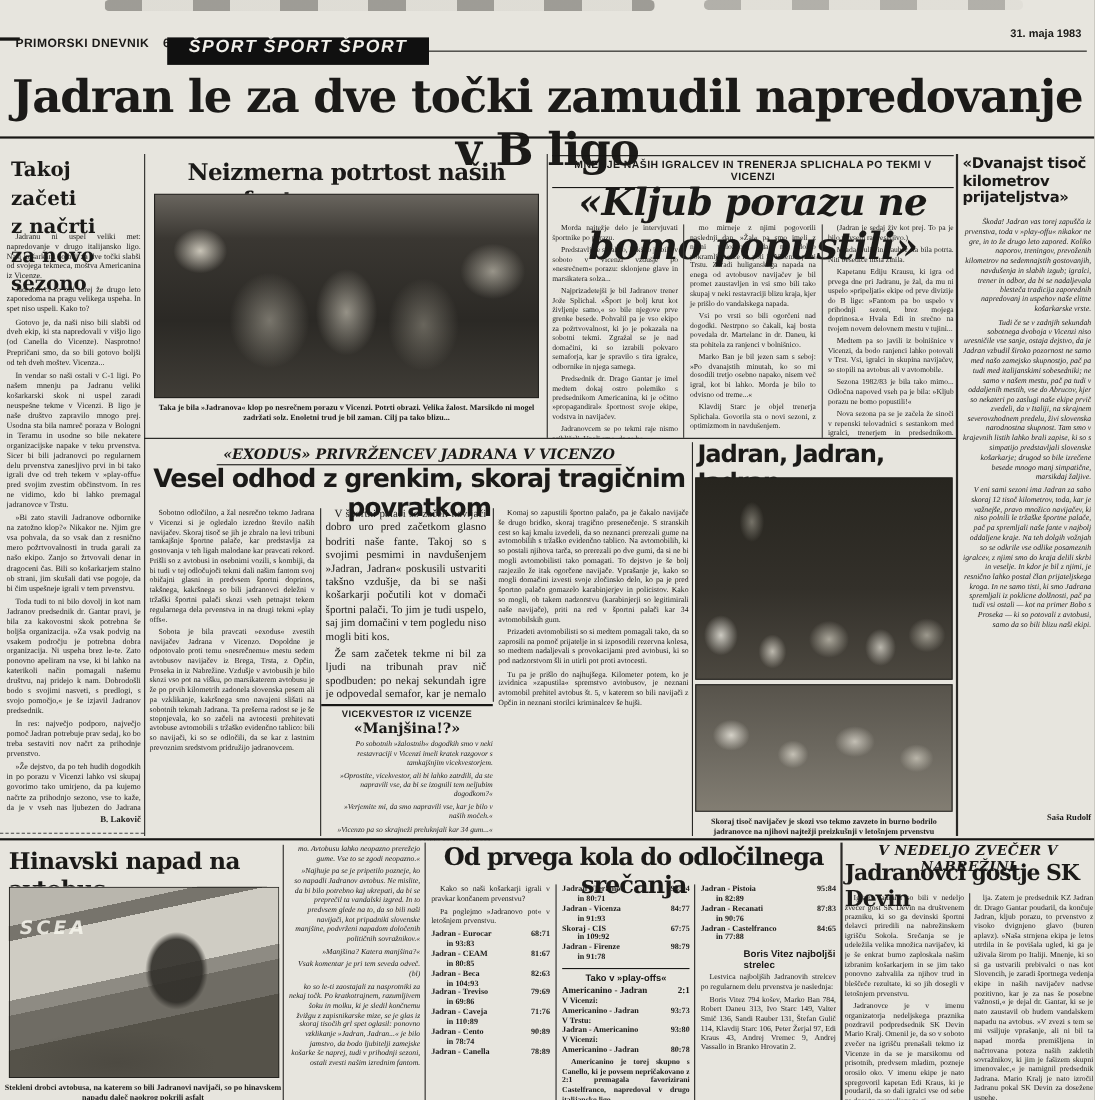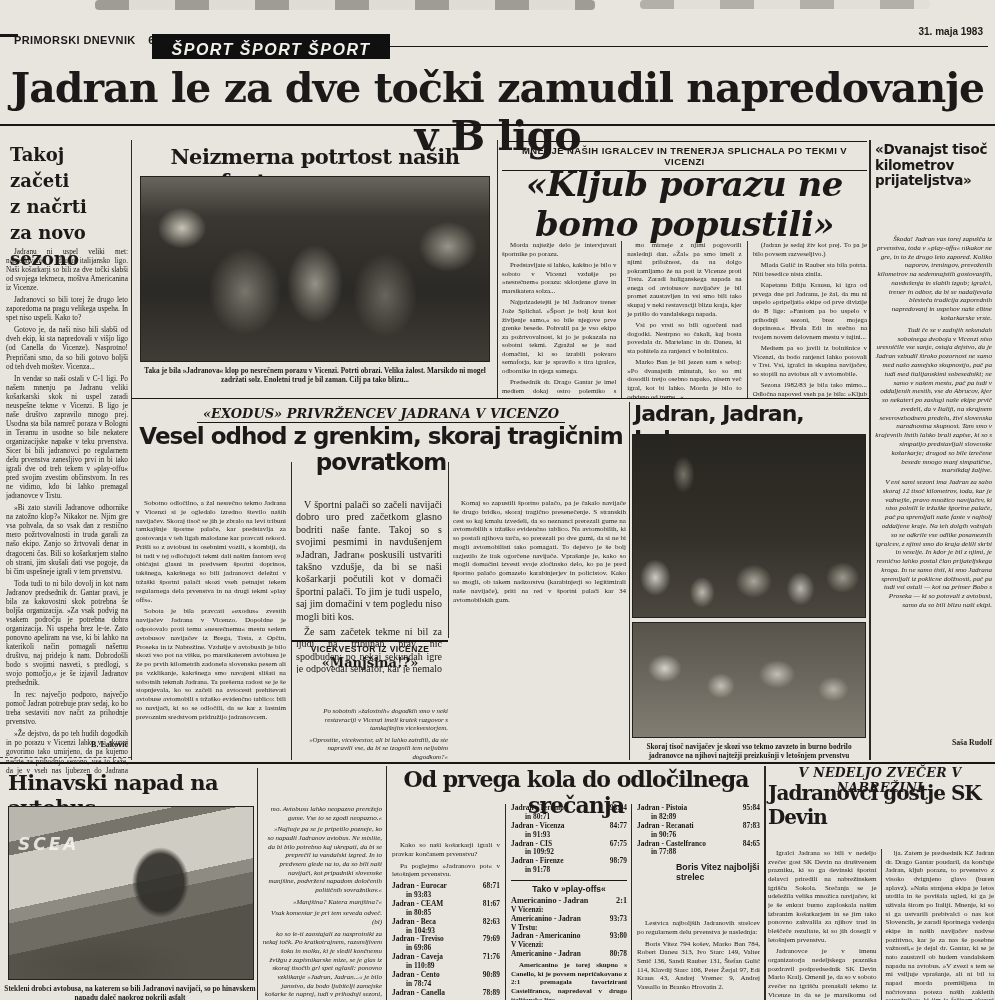--- a/index.html
+++ b/index.html
@@ -7,21 +7,21 @@
         font-family:"Liberation Serif",serif;color:#1b1a18;}
   .abs{position:absolute;}
   .rule-h{position:absolute;background:#181715;height:2px;}
   .rule-h.thin{height:1px;}
   .rule-h.dashed{height:0;border-top:1px dashed #444;background:none;}
   .rule-v{position:absolute;background:#2a2926;width:1px;}
   .h-serif{font-family:"DejaVu Serif",serif;font-weight:700;}
   .h-sans{font-family:"DejaVu Sans",sans-serif;font-weight:700;}
   .kicker-sans{font-family:"Liberation Sans",sans-serif;font-weight:700;}
   .preline{white-space:pre-line;}
-  .body-text{text-align:justify;line-height:1.24;margin-top:37px;}
+  .body-text{text-align:justify;line-height:1.24;}
   .body-text p{margin:0 0 3px;text-indent:8px;}
   .italic{font-style:italic;text-align:right;}
   .center{text-align:center;}
   .byline{font-weight:700;text-align:right;}
   .caption{font-weight:700;font-size:7.3px;line-height:1.3;text-align:center;}
   .photo{position:absolute;box-shadow:inset 0 0 0 1px #23221f;}
   .photo-bench{background:
     radial-gradient(ellipse 36px 30px at 12% 28%, rgba(226,221,207,.85), transparent 68%),
     radial-gradient(ellipse 52px 62px at 30% 62%, rgba(198,193,178,.5), transparent 70%),
     radial-gradient(ellipse 40px 56px at 50% 58%, rgba(214,209,194,.62), transparent 70%),
@@ -64,21 +64,21 @@
   <div class="smudge" style="left:95px;top:0;width:500px;height:10px;"></div>
   <div class="smudge" style="left:640px;top:0;width:290px;height:9px;opacity:.4;"></div>
 
   <div class="abs kicker-sans" style="left:14px;top:34px;font-size:11px;letter-spacing:.4px;">
     <span>PRIMORSKI DNEVNIK</span>
     <span style="margin-left:9px;">6</span>
   </div>
   <div class="abs kicker-sans" style="right:12px;top:26px;font-size:10px;">31. maja 1983</div>
   <div class="abs" style="left:0;top:34px;width:18px;height:3px;background:#181715;"></div>
   <div class="rule-h thin" style="left:388px;top:46px;width:600px;"></div>
-  <div class="abs" style="left:152px;top:34px;width:238px;height:25px;background:#101010;display:flex;align-items:flex-end;justify-content:center;">
+  <div class="abs" style="left:152px;top:34px;width:238px;height:25px;background:#101010;display:flex;align-items:flex-start;justify-content:center;">
     <span class="kicker-sans" style="color:#f2f0ea;font-style:italic;font-size:16px;letter-spacing:1.5px;">ŠPORT ŠPORT ŠPORT</span>
   </div>
 
   <div class="abs h-serif center" style="left:0;top:64px;width:995px;font-size:41px;letter-spacing:-1px;">Jadran le za dve točki zamudil napredovanje v B ligo</div>
   <div class="rule-h" style="left:0;top:124px;width:995px;"></div>
 
   <div class="rule-v" style="left:131px;top:140px;height:620px;"></div>
   <div class="rule-v" style="left:497px;top:140px;height:258px;"></div>
   <div class="rule-v" style="left:869px;top:140px;height:620px;width:2px;"></div>
   <div class="rule-h thin" style="left:131px;top:398px;width:738px;"></div>
@@ -148,20 +148,22 @@
       <p>Sobota je bila pravcati »exodus« zvestih navijačev Jadrana v Vicenzo. Dopoldne je odpotovalo proti temu »nesrečnemu« mestu sedem avtobusov navijačev iz Brega, Trsta, z Opčin, Proseka in iz Nabrežine. Vzdušje v avtobusih je bilo skozi vso pot na višku, po marsikaterem avtobusu je že po prvih kilometrih zadonela slovenska pesem ali pa vzklikanje, kakršnega smo navajeni slišati na sobotnih tekmah Jadrana. Ta prešerna radost se je še stopnjevala, ko so začeli na avtocesti prehitevati avtobuse avtomobili s tržaško evidenčno tablico: bili so navijači, ki so se odločili, da se kar z lastnim prevoznim sredstvom pridružijo jadranovcem.</p>
     </div>
   <div class="rule-v" style="left:291px;top:462px;height:298px;"></div>
   <div class="abs body-text" style="left:296px;top:462px;width:146px;height:174px;font-size:10px;overflow:hidden;">
       <p>V športni palači so začeli navijači dobro uro pred začetkom glasno bodriti naše fante. Takoj so s svojimi pesmimi in navdušenjem »Jadran, Jadran« poskusili ustvariti takšno vzdušje, da bi se naši košarkarji počutili kot v domači športni palači. To jim je tudi uspelo, saj jim domačini v tem pogledu niso mogli biti kos.</p>
       <p>Že sam začetek tekme ni bil za ljudi na tribunah prav nič spodbuden: po nekaj sekundah igre je odpovedal semafor, kar je nemalo razočaralo gledalce. Naši so kar naprej glasno bodrili »plave«, tudi</p>
     </div>
   <div class="rule-v" style="left:448px;top:462px;height:176px;"></div>
   <div class="abs body-text" style="left:453px;top:462px;width:173px;height:296px;font-size:7.1px;overflow:hidden;">
       <p>Komaj so zapustili športno palačo, pa je čakalo navijače še drugo bridko, skoraj tragično presenečenje. S stranskih cest so kaj kmalu izvedeli, da so neznanci prerezali gume na avtomobilih s tržaško evidenčno tablico. Na avtomobilih, ki so postali njihova tarča, so prerezali po dve gumi, da si ne bi mogli avtomobilisti tako pomagati. To dejstvo je še bolj razjezilo že itak ogorčene navijače. Vprašanje je, kako so mogli domačini izvesti svoje zločinsko delo, ko pa je pred športno palačo gomazelo karabinjerjev in policistov. Kako so mogli, ob takem nadzorstvu (karabinjerji so legitimirali naše navijače), priti na red v športni palači kar 34 avtomobilskih gum.</p>
+      <p>Prizadeti avtomobilisti so si medtem pomagali tako, da so zaprosili na pomoč prijatelje in si izposodili rezervna kolesa, so medtem nadaljevali s provokacijami pred avtobusi, ki so pod nadzorstvom šli in utirli pot proti avtocesti.</p>
+      <p>Tu pa je prišlo do najhujšega. Kilometer potem, ko je izvidnica »zapustila« spremstvo avtobusov, je neznani avtomobil prehitel avtobus št. 5, v katerem so bili navijači z Opčin in neznani storilci kriminalcev še hujši.</p>
     </div>
 
   <div class="abs" style="left:292px;top:640px;width:156px;height:120px;border-top:2px solid #181715;padding-top:2px;overflow:hidden;">
     <div class="kicker-sans center" style="font-size:8.5px;letter-spacing:.4px;">VICEKVESTOR IZ VICENZE</div>
     <div class="h-serif center" style="font-size:13px;margin:1px 0 3px;">«Manjšina!?»</div>
     <div class="body-text italic" style="font-size:6.9px;">
         <p>Po sobotnih »žalostnih« dogodkih smo v neki restavraciji v Vicenzi imeli kratek razgovor s tamkajšnjim vicekvestorjem.</p>
         <p>»Oprostite, vicekvestor, ali bi lahko zatrdili, da ste napravili vse, da bi se izognili tem neljubim dogodkom?«</p>
         <p>»Verjemite mi, da smo napravili vse, kar je bilo v naših močeh.«</p>
         <p>»Vicenzo pa so skrajneži preluknjali kar 34 gum...«</p>
@@ -243,21 +245,21 @@
           <span>Jadran - Teramo</span>
           <span>93:94</span>
         </div>
         <div class="m-sub">in 80:71</div>
         <div class="m-row">
           <span>Jadran - Vicenza</span>
           <span>84:77</span>
         </div>
         <div class="m-sub">in 91:93</div>
         <div class="m-row">
-          <span>Jadran - CIS</span>
+          <span>Skoraj - CIS</span>
           <span>67:75</span>
         </div>
         <div class="m-sub">in 109:92</div>
         <div class="m-row">
           <span>Jadran - Firenze</span>
           <span>98:79</span>
         </div>
         <div class="m-sub">in 91:78</div>
       </div>
     <div class="playoff-box">

